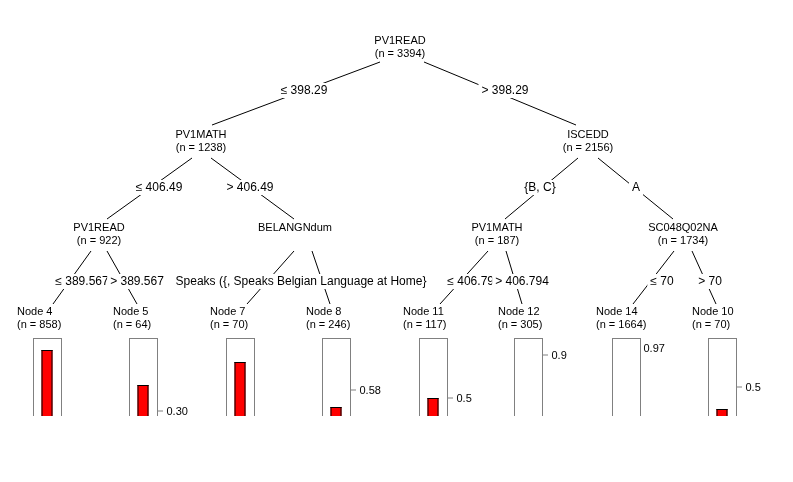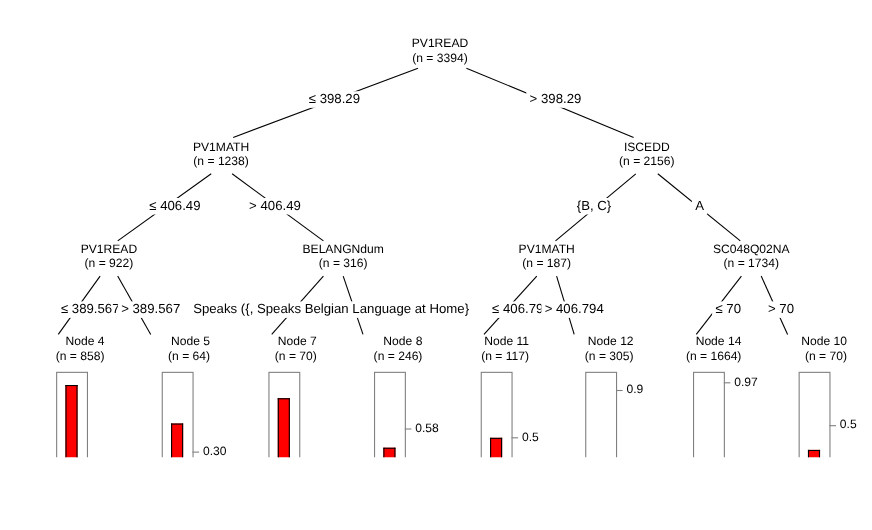--- a/index.html
+++ b/index.html
@@ -12,22 +12,22 @@
   .inode{
     position:absolute;width:140px;text-align:center;
     font-size:11px;line-height:13px;white-space:nowrap;
   }
   .elabel{
     position:absolute;transform:translateX(-50%);
     font-size:12px;line-height:13px;background:#ffffff;
     padding:1px 3px;white-space:nowrap;
   }
   .tnode{
-    position:absolute;top:305px;width:60px;text-align:right;
-    font-size:11px;line-height:13px;margin-left:18px;
+    position:absolute;top:305px;width:60px;text-align:left;
+    font-size:11px;line-height:13px;
   }
   .tbox{
     position:relative;margin:7px auto 0;width:27px;height:113px;
     border:1px solid #808080;background:#ffffff;
   }
   .bar{
     position:absolute;left:50%;transform:translateX(-50%);bottom:0;
     width:11px;background:#ff0000;border:1px solid #000000;border-bottom:none;
     box-sizing:border-box;
   }
@@ -69,23 +69,22 @@
     <div>(n = 1238)</div>
   </div>
   <div class="inode" style="left:518px;top:128px">
     <div>ISCEDD</div>
     <div>(n = 2156)</div>
   </div>
   <div class="inode" style="left:29px;top:221px">
     <div>PV1READ</div>
     <div>(n = 922)</div>
   </div>
-  <div class="inode" style="left:242px;top:221px">
+  <div class="inode" style="left:225px;top:221px">
     <div>BELANGNdum</div>
-    <div>(n = 316)</div>
   </div>
   <div class="inode" style="left:427px;top:221px">
     <div>PV1MATH</div>
     <div>(n = 187)</div>
   </div>
   <div class="inode" style="left:613px;top:221px">
     <div>SC048Q02NA</div>
     <div>(n = 1734)</div>
   </div>
 
@@ -167,21 +166,21 @@
         <span class="tick-line"></span>
         <span class="tick-label">0.9</span>
       </div>
     </div>
   </div>
   <div class="tnode" style="left:596px">
     <div>Node 14</div>
     <div>(n = 1664)</div>
     <div class="tbox">
       <div class="bar" style="height: 2.85714%; background: rgb(255, 0, 0);"></div>
-      <div class="tick" style="bottom: 92.381%;">
+      <div class="tick" style="bottom: 92.381%; flex-direction: column;">
         <span class="tick-line"></span>
         <span class="tick-label">0.97</span>
       </div>
     </div>
   </div>
   <div class="tnode" style="left:692px">
     <div>Node 10</div>
     <div>(n = 70)</div>
     <div class="tbox">
       <div class="bar" style="height: 38.0952%; background: rgb(255, 0, 0);"></div>

